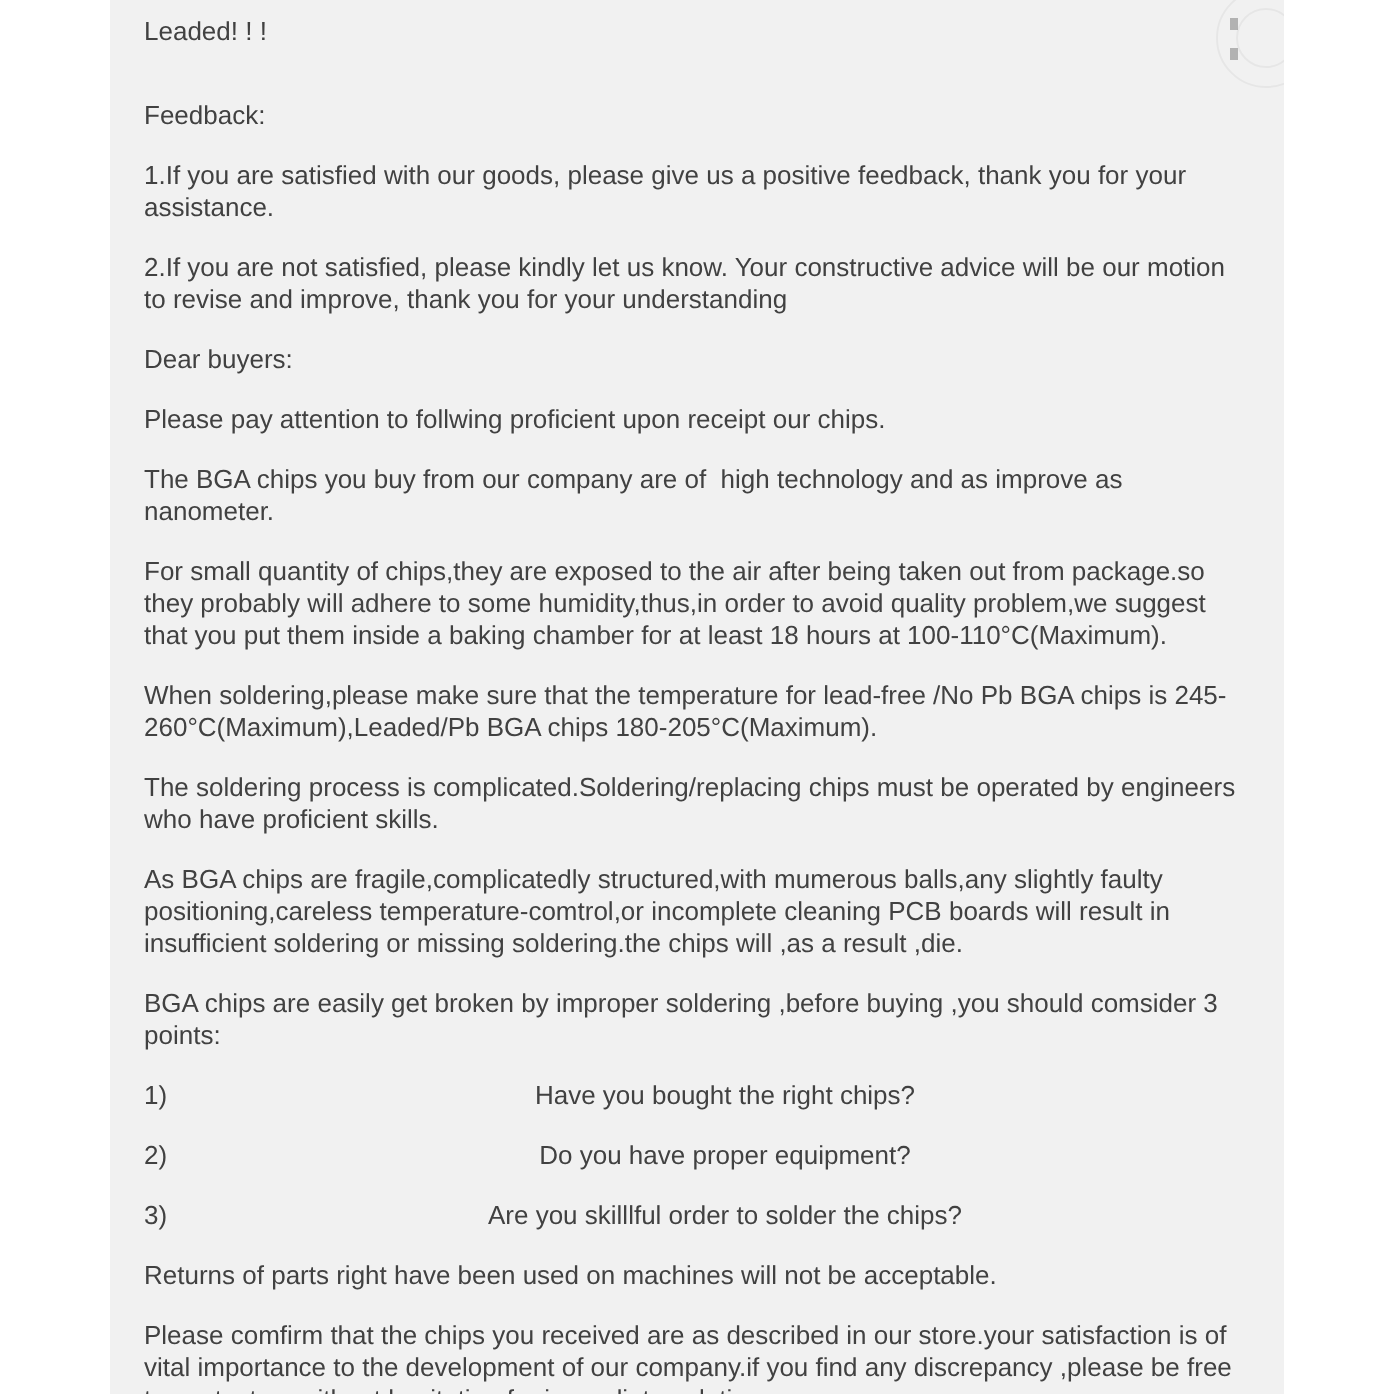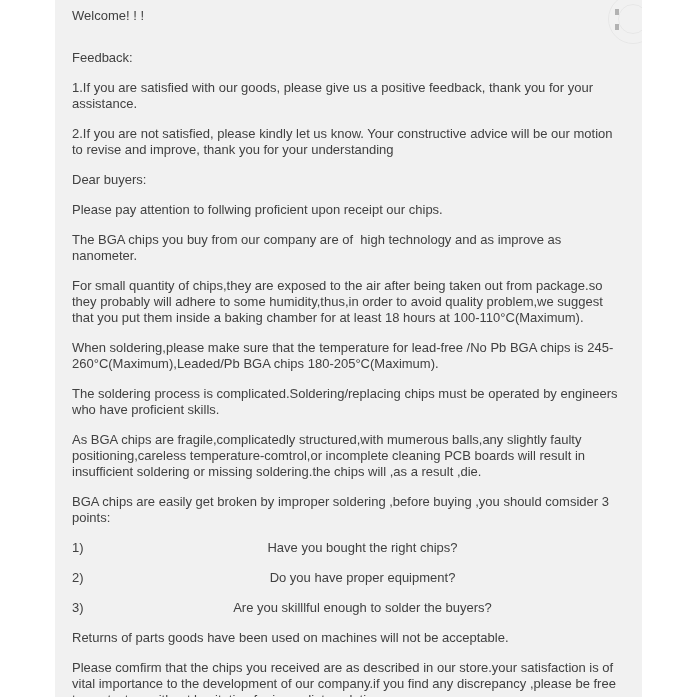--- a/index.html
+++ b/index.html
@@ -106,33 +106,33 @@
   <div class="content" data-name="description-content-area">
 
 
     <div class="stamp" data-name="faint-stamp-circle">
       <span class="stamp-inner" data-name="faint-stamp-inner-circle"></span>
       <span class="stamp-mark m1" data-name="stamp-mark"></span>
       <span class="stamp-mark m2" data-name="stamp-mark"></span>
     </div>
 
     <div class="doc" id="doc" data-name="document-body">
-        <p class="para" data-name="greeting">Welcome! ! !</p>
+        <p class="para" data-name="greeting">Leaded! ! !</p>
         <p class="para" data-name="feedback-heading">Feedback:</p>
         <p class="para" data-name="feedback-point-1">1.If you are satisfied with our goods, please give us a positive feedback, thank you for your assistance.</p>
         <p class="para" data-name="feedback-point-2">2.If you are not satisfied, please kindly let us know. Your constructive advice will be our motion to revise and improve, thank you for your understanding</p>
         <p class="para" data-name="dear-buyers-heading">Dear buyers:</p>
         <p class="para" data-name="instruction-intro">Please pay attention to follwing proficient upon receipt our chips.</p>
         <p class="para" data-name="chips-technology">The BGA chips you buy from our company are of  high technology and as improve as nanometer.</p>
         <p class="para" data-name="baking-instruction">For small quantity of chips,they are exposed to the air after being taken out from package.so they probably will adhere to some humidity,thus,in order to avoid quality problem,we suggest that you put them inside a baking chamber for at least 18 hours at 100-110°C(Maximum).</p>
         <p class="para" data-name="soldering-temperature">When soldering,please make sure that the temperature for lead-free /No Pb BGA chips is 245-260°C(Maximum),Leaded/Pb BGA chips 180-205°C(Maximum).</p>
         <p class="para" data-name="soldering-process">The soldering process is complicated.Soldering/replacing chips must be operated by engineers who have proficient skills.</p>
         <p class="para" data-name="fragile-warning">As BGA chips are fragile,complicatedly structured,with mumerous balls,any slightly faulty positioning,careless temperature-comtrol,or incomplete cleaning PCB boards will result in insufficient soldering or missing soldering.the chips will ,as a result ,die.</p>
         <p class="para" data-name="consider-points-intro">BGA chips are easily get broken by improper soldering ,before buying ,you should comsider 3 points:</p>
         <p class="para list" data-name="point-1"><span class="num" data-name="point-number">1)</span><span class="ltext" data-name="point-text">Have you bought the right chips?</span></p>
         <p class="para list" data-name="point-2"><span class="num" data-name="point-number">2)</span><span class="ltext" data-name="point-text">Do you have proper equipment?</span></p>
-        <p class="para list" data-name="point-3"><span class="num" data-name="point-number">3)</span><span class="ltext" data-name="point-text">Are you skilllful enough to solder the buyers?</span></p>
-        <p class="para" data-name="returns-policy">Returns of parts goods have been used on machines will not be acceptable.</p>
+        <p class="para list" data-name="point-3"><span class="num" data-name="point-number">3)</span><span class="ltext" data-name="point-text">Are you skilllful order to solder the chips?</span></p>
+        <p class="para" data-name="returns-policy">Returns of parts right have been used on machines will not be acceptable.</p>
         <p class="para" data-name="confirm-closing">Please comfirm that the chips you received are as described in our store.your satisfaction is of vital importance to the development of our company.if you find any discrepancy ,please be free to contact us without hesitation,for immediate solution.</p>
       </div>
 
   </div>
 </div>
 
 </body></html>

